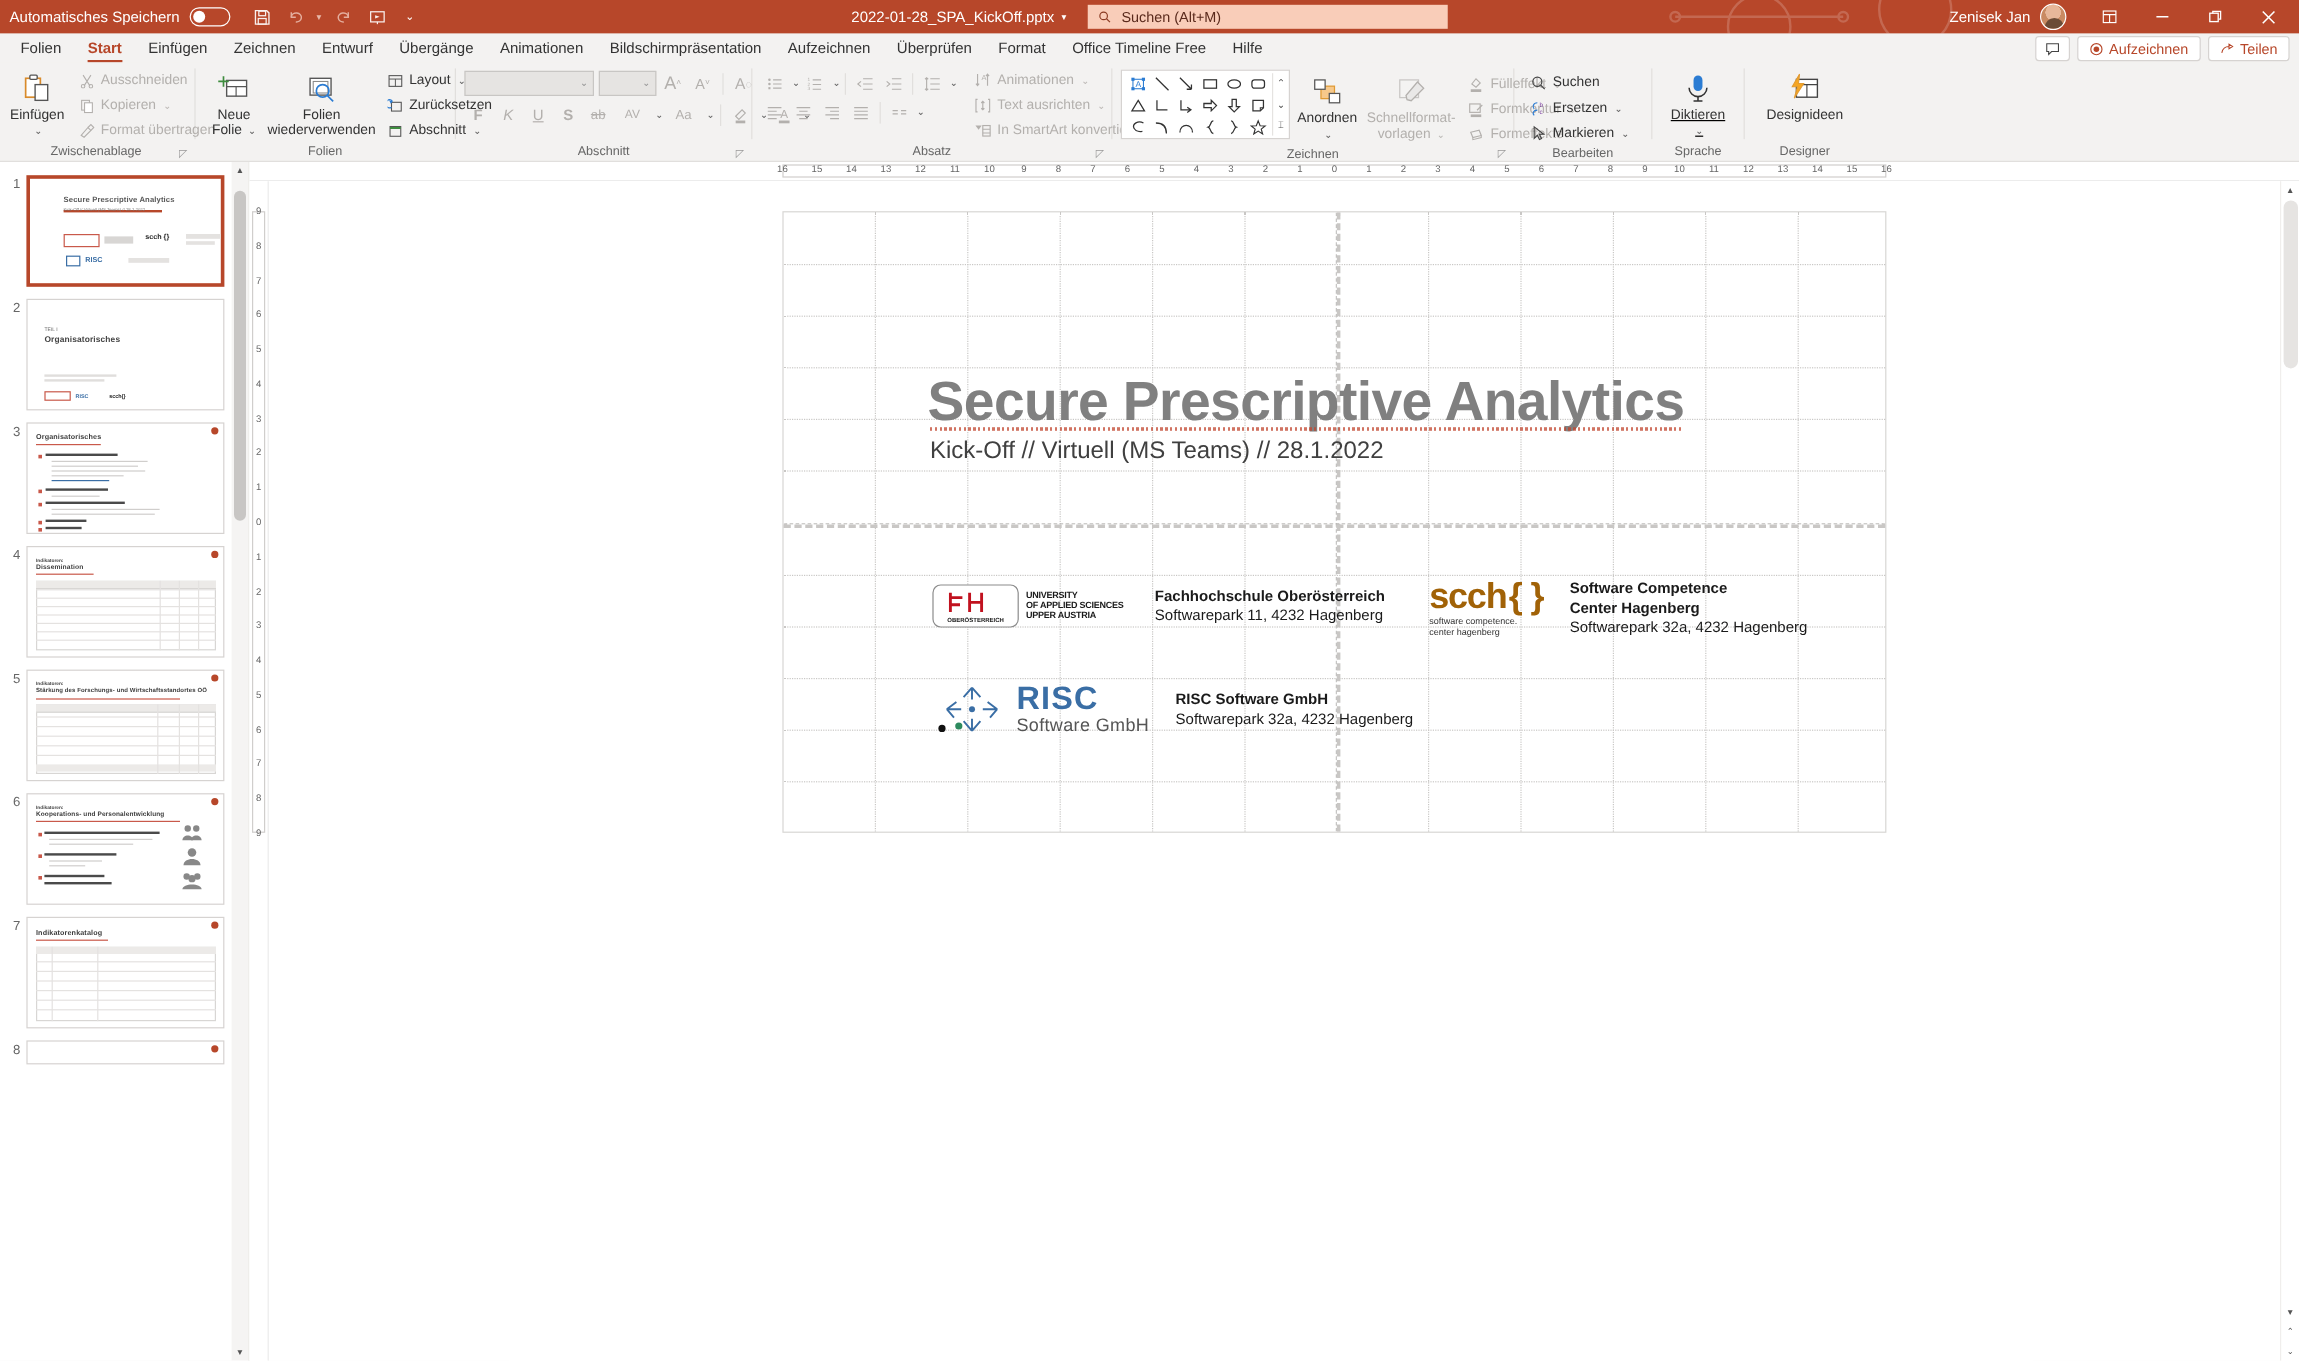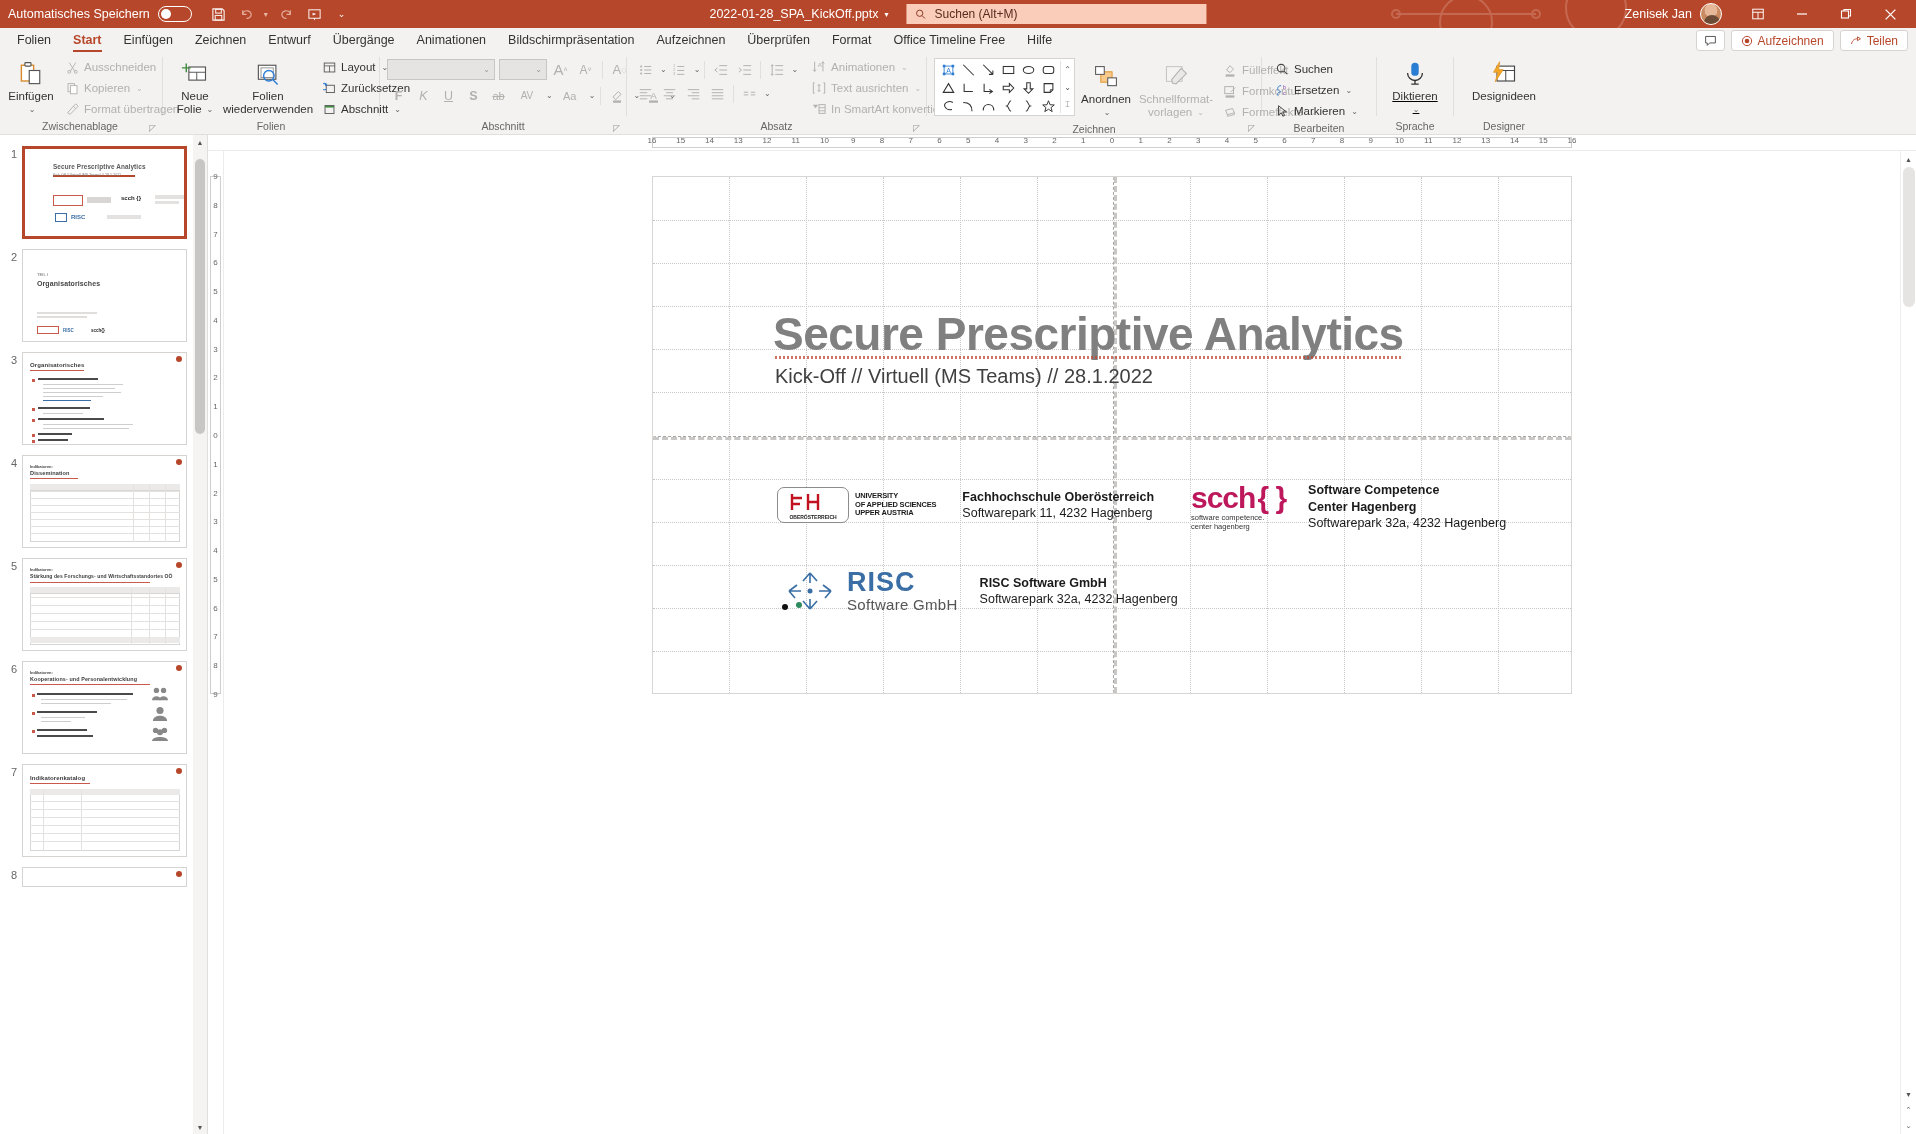--- a/index.html
+++ b/index.html
@@ -185,21 +185,21 @@
   .slide-sub {
     position:absolute; left:122px; top:188px; font-size:20px; color:#404040; white-space:nowrap;
   }
   .logo-row { position:absolute; display:flex; align-items:center; }
   .org-name { font-size:12.5px; font-weight:bold; color:#1a1a1a; line-height:16.5px; white-space:nowrap;}
   .org-addr { font-size:12.5px; color:#1a1a1a; line-height:16.5px; white-space:nowrap;}
   
   .fh-logo { width:72px; height:36px; border:1px solid #8c8c8c; border-radius:7px; position:relative; background:#fff;}
   .fh-uni { font-size:7.5px; color:#1a1a1a; line-height:8.4px; font-weight:bold; letter-spacing:-.2px;}
   
-  .scch-txt { font-size:30px; font-weight:bold; color:#be185d; letter-spacing:-1px; line-height:30px;}
+  .scch-txt { font-size:30px; font-weight:bold; color:#a16207; letter-spacing:-1px; line-height:30px;}
   .scch-sub { font-size:7.5px; color:#333; line-height:9px;}
   
   .risc-txt { font-size:27px; font-weight:bold; color:#3a6ea5; letter-spacing:1px; line-height:27px;}
   .risc-sub { font-size:15px; color:#555; letter-spacing:.3px;}
   #notes {
     height: 78px; border-top:1px solid #e1dfdd; background:#fff; padding: 12px 0 0 252px;
     font-size:14.5px; color:#666;
   }
   
   #vscroll {

